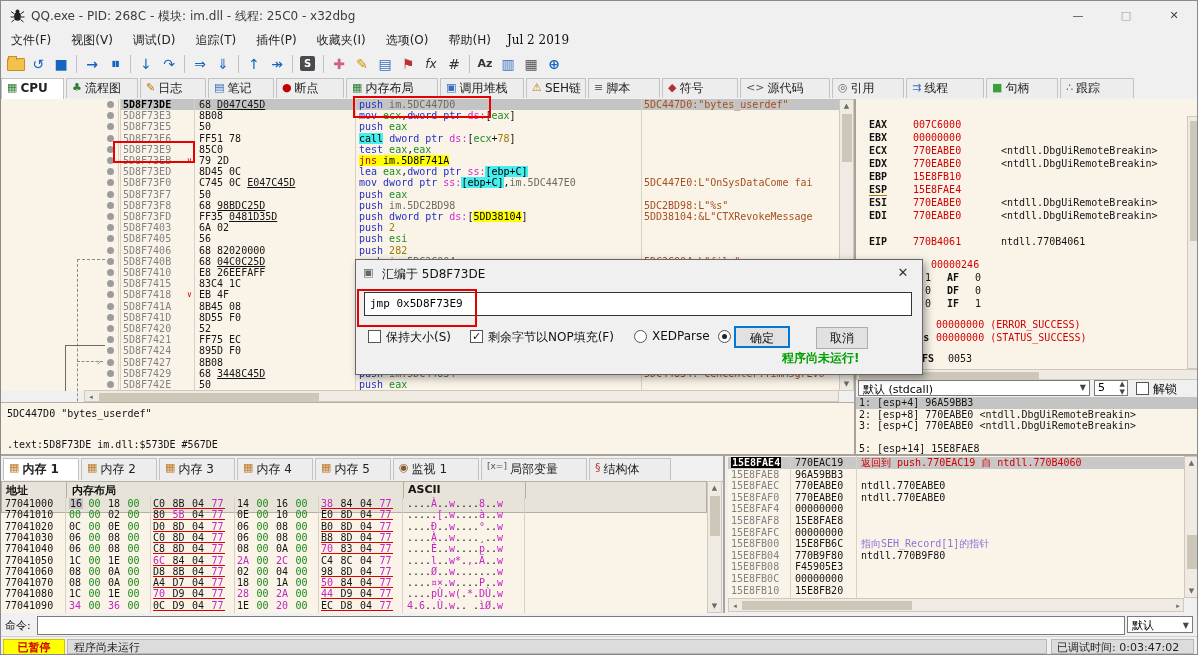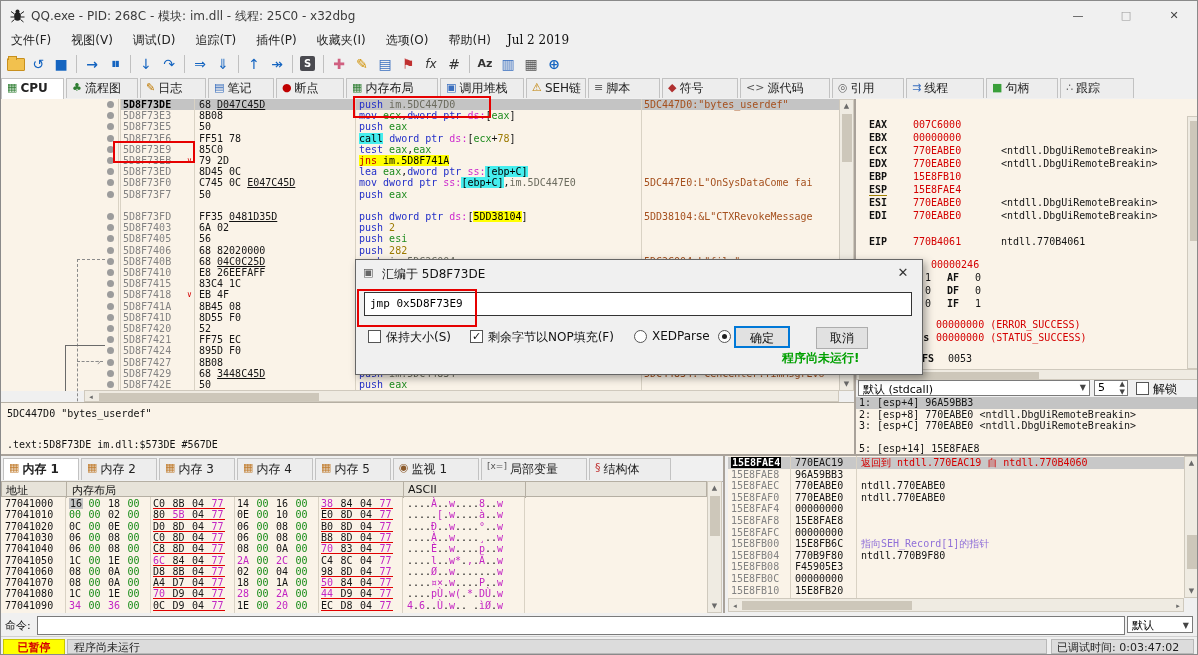--- a/index.html
+++ b/index.html
@@ -186,20 +186,21 @@
       <div class="jline" style="left: 64px; top: 246px; width: 40px; height: 0px; border-top: 1px solid rgb(106, 106, 106);"></div>
       <div class="drow mono" style="top: 0px;"><div class="dsel"></div><div class="bpdot" style="top: 2px;"></div><span class="daddr cur">5D8F73DE</span><span class="dbytes"><span>68 </span><span class="u">D047C45D</span></span><span class="dinstr"><span class="tm">push </span><span class="ta">im.5DC447D0</span></span><span class="dcmt">5DC447D0:"bytes_userdef"</span></div>
       <div class="drow mono" style="top: 11.2px;"><div class="bpdot" style="top: 2px;"></div><span class="daddr">5D8F73E3</span><span class="dbytes"><span>8B08</span></span><span class="dinstr"><span class="tm">mov </span><span class="tr">ecx</span><span class="tp">,</span><span class="tm">dword ptr </span><span class="tg">ds:</span><span class="tp">[</span><span class="tr">eax</span><span class="tp">]</span></span></div>
       <div class="drow mono" style="top: 22.4px;"><div class="bpdot" style="top: 2px;"></div><span class="daddr">5D8F73E5</span><span class="dbytes"><span>50</span></span><span class="dinstr"><span class="tm">push </span><span class="tr">eax</span></span></div>
       <div class="drow mono" style="top: 33.6px;"><div class="bpdot" style="top: 2px;"></div><span class="daddr">5D8F73E6</span><span class="dbytes"><span>FF51 78</span></span><span class="dinstr"><span class="tC">call</span><span class="tp"> </span><span class="tm">dword ptr </span><span class="tg">ds:</span><span class="tp">[</span><span class="tr">ecx</span><span class="tp">+</span><span class="tn">78</span><span class="tp">]</span></span></div>
       <div class="drow mono" style="top: 44.8px;"><div class="bpdot" style="top: 2px;"></div><span class="daddr">5D8F73E9</span><span class="dbytes"><span>85C0</span></span><span class="dinstr"><span class="tm">test </span><span class="tr">eax</span><span class="tp">,</span><span class="tr">eax</span></span></div>
       <div class="drow mono" style="top: 56px;"><div class="bpdot" style="top: 2px;"></div><span class="daddr">5D8F73EB</span><span class="djm">∨</span><span class="dbytes"><span>79 2D</span></span><span class="dinstr"><span class="tJ">jns</span><span class="tY"> im.5D8F741A</span></span></div>
       <div class="drow mono" style="top: 67.2px;"><div class="bpdot" style="top: 2px;"></div><span class="daddr">5D8F73ED</span><span class="dbytes"><span>8D45 0C</span></span><span class="dinstr"><span class="tm">lea </span><span class="tr">eax</span><span class="tp">,</span><span class="tm">dword ptr </span><span class="tg">ss:</span><span class="tH">[ebp+C]</span></span></div>
       <div class="drow mono" style="top: 78.4px;"><div class="bpdot" style="top: 2px;"></div><span class="daddr">5D8F73F0</span><span class="dbytes"><span>C745 0C </span><span class="u">E047C45D</span></span><span class="dinstr"><span class="tm">mov </span><span class="tm">dword ptr </span><span class="tg">ss:</span><span class="tH">[ebp+C]</span><span class="tp">,</span><span class="ta">im.5DC447E0</span></span><span class="dcmt">5DC447E0:L"OnSysDataCome fai</span></div>
       <div class="drow mono" style="top: 89.6px;"><div class="bpdot" style="top: 2px;"></div><span class="daddr">5D8F73F7</span><span class="dbytes"><span>50</span></span><span class="dinstr"><span class="tm">push </span><span class="tr">eax</span></span></div>
+      <div class="drow mono" style="top: 100.8px;"><div class="bpdot" style="top: 2px;"></div><span class="daddr">5D8F73F8</span><span class="dbytes"><span>68 </span><span class="u">98BDC25D</span></span><span class="dinstr"><span class="tm">push </span><span class="ta">im.5DC2BD98</span></span><span class="dcmt">5DC2BD98:L"%s"</span></div>
       <div class="drow mono" style="top: 112px;"><div class="bpdot" style="top: 2px;"></div><span class="daddr">5D8F73FD</span><span class="dbytes"><span>FF35 </span><span class="u">0481D35D</span></span><span class="dinstr"><span class="tm">push </span><span class="tm">dword ptr </span><span class="tg">ds:</span><span class="tp">[</span><span class="tN">5DD38104</span><span class="tp">]</span></span><span class="dcmt">5DD38104:&amp;L"CTXRevokeMessage</span></div>
       <div class="drow mono" style="top: 123.2px;"><div class="bpdot" style="top: 2px;"></div><span class="daddr">5D8F7403</span><span class="dbytes"><span>6A 02</span></span><span class="dinstr"><span class="tm">push </span><span class="tn">2</span></span></div>
       <div class="drow mono" style="top: 134.4px;"><div class="bpdot" style="top: 2px;"></div><span class="daddr">5D8F7405</span><span class="dbytes"><span>56</span></span><span class="dinstr"><span class="tm">push </span><span class="tr">esi</span></span></div>
       <div class="drow mono" style="top: 145.6px;"><div class="bpdot" style="top: 2px;"></div><span class="daddr">5D8F7406</span><span class="dbytes"><span>68 82020000</span></span><span class="dinstr"><span class="tm">push </span><span class="tn">282</span></span></div>
       <div class="drow mono" style="top: 156.8px;"><div class="bpdot" style="top: 2px;"></div><span class="daddr">5D8F740B</span><span class="dbytes"><span>68 </span><span class="u">04C0C25D</span></span><span class="dinstr"><span class="tm">push </span><span class="ta">im.5DC2C004</span></span><span class="dcmt">5DC2C004:L"file"</span></div>
       <div class="drow mono" style="top: 168px;"><div class="bpdot" style="top: 2px;"></div><span class="daddr">5D8F7410</span><span class="dbytes"><span>E8 26EEFAFF</span></span><span class="dinstr"><span class="tm">call </span><span class="ta">im.5D8A623B</span></span></div>
       <div class="drow mono" style="top: 179.2px;"><div class="bpdot" style="top: 2px;"></div><span class="daddr">5D8F7415</span><span class="dbytes"><span>83C4 1C</span></span><span class="dinstr"><span class="tm">add </span><span class="tr">esp</span><span class="tp">,</span><span class="tn">1C</span></span></div>
       <div class="drow mono" style="top: 190.4px;"><div class="bpdot" style="top: 2px;"></div><span class="daddr">5D8F7418</span><span class="djm">∨</span><span class="dbytes"><span>EB 4F</span></span><span class="dinstr"><span class="tm">jmp </span><span class="ta">im.5D8F7469</span></span></div>
       <div class="drow mono" style="top: 201.6px;"><div class="bpdot" style="top: 2px;"></div><span class="daddr">5D8F741A</span><span class="dbytes"><span>8B45 08</span></span><span class="dinstr"><span class="tm">mov </span><span class="tr">eax</span><span class="tp">,</span><span class="tm">dword ptr </span><span class="tg">ss:</span><span class="tp">[</span><span class="tr">ebp</span><span class="tp">+</span><span class="tn">8</span><span class="tp">]</span></span></div>
       <div class="drow mono" style="top: 212.8px;"><div class="bpdot" style="top: 2px;"></div><span class="daddr">5D8F741D</span><span class="dbytes"><span>8D55 F0</span></span><span class="dinstr"><span class="tm">lea </span><span class="tr">edx</span><span class="tp">,</span><span class="tm">dword ptr </span><span class="tg">ss:</span><span class="tp">[</span><span class="tr">ebp</span><span class="tp">-</span><span class="tn">10</span><span class="tp">]</span></span></div>
@@ -322,21 +323,21 @@
       <div class="dtab" style="left: 80px; width: 76px;"><span class="tabic" style="color: rgb(192, 122, 42); font-size: 11px;">▦</span><span style="font-size: 12px; vertical-align: top; line-height: 21px;">内存 2</span></div>
       <div class="dtab" style="left: 158px; width: 76px;"><span class="tabic" style="color: rgb(192, 122, 42); font-size: 11px;">▦</span><span style="font-size: 12px; vertical-align: top; line-height: 21px;">内存 3</span></div>
       <div class="dtab" style="left: 236px; width: 76px;"><span class="tabic" style="color: rgb(192, 122, 42); font-size: 11px;">▦</span><span style="font-size: 12px; vertical-align: top; line-height: 21px;">内存 4</span></div>
       <div class="dtab" style="left: 314px; width: 76px;"><span class="tabic" style="color: rgb(192, 122, 42); font-size: 11px;">▦</span><span style="font-size: 12px; vertical-align: top; line-height: 21px;">内存 5</span></div>
       <div class="dtab" style="left: 392px; width: 86px;"><span class="tabic" style="color: rgb(139, 90, 43); font-size: 11px;">◉</span><span style="font-size: 12px; vertical-align: top; line-height: 21px;">监视 1</span></div>
       <div class="dtab" style="left: 480px; width: 106px;"><span class="tabic" style="color: rgb(85, 85, 85); font-size: 9px;">[x=]</span><span style="font-size: 12px; vertical-align: top; line-height: 21px;">局部变量</span></div>
       <div class="dtab" style="left: 588px; width: 82px;"><span class="tabic" style="color: rgb(192, 48, 48); font-size: 11px;">§</span><span style="font-size: 12px; vertical-align: top; line-height: 21px;">结构体</span></div>
     </div>
 
   <div class="abs cream" id="dumppanel" style="left:0;top:480px;width:706px;height:132px">
-      <div class="hdrbar abs" style="left: 0px; top: 0px; width: 706px; height: 16px;">
+      <div class="hdrbar abs" style="left: 0px; top: 0px; width: 706px; height: 32px; font-weight: bold;">
         <span class="abs" style="left: 4px; top: 1px; font-size: 11px;">地址</span>
         <span class="abs" style="left: 70px; top: 1px; font-size: 11px;">内存布局</span>
         <span class="abs" style="left: 406px; top: 1px; font-size: 11px;">ASCII</span>
         <div class="abs vline" style="left: 64px; top: 0px; height: 16px; background: rgb(181, 175, 163);"></div>
         <div class="abs vline" style="left: 401px; top: 0px; height: 16px; background: rgb(181, 175, 163);"></div>
         <div class="abs vline" style="left: 523px; top: 0px; height: 16px; background: rgb(181, 175, 163);"></div>
       </div>
       <div class="abs vline" style="left: 64px; top: 16px; height: 116px;"></div>
       <div class="abs vline" style="left: 149px; top: 16px; height: 116px;"></div>
       <div class="abs vline" style="left: 233px; top: 16px; height: 116px;"></div>
@@ -355,21 +356,21 @@
       <div class="mono abs" style="left: 0px; top: 118.7px; width: 706px; height: 11.3px;"><span class="abs" style="left: 4px; color: rgb(20, 20, 20);">77041090</span><span class="bp abs" style="left: 68px;">34</span><span class="b0 abs" style="left: 87.5px;">00</span><span class="bp abs" style="left: 107px;">36</span><span class="b0 abs" style="left: 126.5px;">00</span><span class="bb abs" style="left: 152px;">0C</span><span class="bb abs" style="left: 171.5px;">D9</span><span class="bb abs" style="left: 191px;">04</span><span class="bp abs" style="left: 210.5px;">77</span><span class="bb abs" style="left: 236px;">1E</span><span class="b0 abs" style="left: 255.5px;">00</span><span class="bp abs" style="left: 275px;">20</span><span class="b0 abs" style="left: 294.5px;">00</span><span class="bb abs" style="left: 320px;">EC</span><span class="bb abs" style="left: 339.5px;">D8</span><span class="bb abs" style="left: 359px;">04</span><span class="bp abs" style="left: 378.5px;">77</span><div class="gu" style="left: 152px; top: 10px; width: 72px;"></div><div class="gu" style="left: 320px; top: 10px; width: 72px;"></div><span class="bp abs" style="left: 406px;">4</span><span class="bb abs" style="left: 412px;">.</span><span class="bp abs" style="left: 418px;">6</span><span class="bb abs" style="left: 424px;">.</span><span class="bb abs" style="left: 430px;">.</span><span class="bp abs" style="left: 436px;">Ù</span><span class="bb abs" style="left: 442px;">.</span><span class="bp abs" style="left: 448px;">w</span><span class="bb abs" style="left: 454px;">.</span><span class="bb abs" style="left: 460px;">.</span><span class="bp abs" style="left: 466px;"> </span><span class="bb abs" style="left: 472px;">.</span><span class="bp abs" style="left: 478px;">ì</span><span class="bp abs" style="left: 484px;">Ø</span><span class="bb abs" style="left: 490px;">.</span><span class="bp abs" style="left: 496px;">w</span></div>
     </div>
   <div class="abs sctrack" style="left:706px;top:480px;width:15px;height:132px">
     <div class="scarrow" style="left:0;top:1px;width:13px">▲</div>
     <div class="scthumb" style="left:2px;top:14px;width:10px;height:40px"></div>
     <div class="scarrow" style="left:0;top:119px;width:13px">▼</div>
   </div>
   <div class="panelborder" style="left:722px;top:455px;width:2px;height:157px"></div>
 
   <div class="abs cream" id="stackpanel" style="left:727px;top:455px;width:456px;height:142px">
-      <div class="mono abs" style="left: 0px; top: 1px; width: 456px; height: 11.6px; background: rgb(200, 200, 200);"><span class="saddr" style="background: rgb(0, 0, 0); color: rgb(255, 255, 255); font-weight: bold; padding: 0px 1px;">15E8FAE4</span><span class="sval">770EAC19</span><span class="scmt sc-red">返回到 ntdll.770EAC19 自 ntdll.770B4060</span></div>
+      <div class="mono abs" style="left: 0px; top: 1px; width: 456px; height: 11.6px; background: rgb(200, 200, 200);"><span class="saddr" style="background: rgb(0, 0, 0); color: rgb(255, 255, 255); font-weight: bold; padding: 0px 1px;">15E8FAE4</span><span class="sval">770EAC19</span><span class="scmt sc-red">返回到 push.770EAC19 自 ntdll.770B4060</span></div>
       <div class="mono abs" style="left: 0px; top: 12.6px; width: 456px; height: 11.6px;"><span class="saddr">15E8FAE8</span><span class="sval">96A59BB3</span></div>
       <div class="mono abs" style="left: 0px; top: 24.2px; width: 456px; height: 11.6px;"><span class="saddr">15E8FAEC</span><span class="sval">770EABE0</span><span class="scmt sc-bk">ntdll.770EABE0</span></div>
       <div class="mono abs" style="left: 0px; top: 35.8px; width: 456px; height: 11.6px;"><span class="saddr">15E8FAF0</span><span class="sval">770EABE0</span><span class="scmt sc-bk">ntdll.770EABE0</span></div>
       <div class="mono abs" style="left: 0px; top: 47.4px; width: 456px; height: 11.6px;"><span class="saddr">15E8FAF4</span><span class="sval">00000000</span></div>
       <div class="mono abs" style="left: 0px; top: 59px; width: 456px; height: 11.6px;"><span class="saddr">15E8FAF8</span><span class="sval">15E8FAE8</span></div>
       <div class="mono abs" style="left: 0px; top: 70.6px; width: 456px; height: 11.6px;"><span class="saddr">15E8FAFC</span><span class="sval">00000000</span></div>
       <div class="mono abs" style="left: 0px; top: 82.2px; width: 456px; height: 11.6px;"><span class="saddr">15E8FB00</span><span class="sval">15E8FB6C</span><span class="scmt sc-pur">指向SEH_Record[1]的指针</span></div>
       <div class="mono abs" style="left: 0px; top: 93.8px; width: 456px; height: 11.6px;"><span class="saddr">15E8FB04</span><span class="sval">770B9F80</span><span class="scmt sc-bk">ntdll.770B9F80</span></div>
       <div class="mono abs" style="left: 0px; top: 105.4px; width: 456px; height: 11.6px;"><span class="saddr">15E8FB08</span><span class="sval">F45905E3</span></div>
       <div class="mono abs" style="left: 0px; top: 117px; width: 456px; height: 11.6px;"><span class="saddr">15E8FB0C</span><span class="sval">00000000</span></div>

